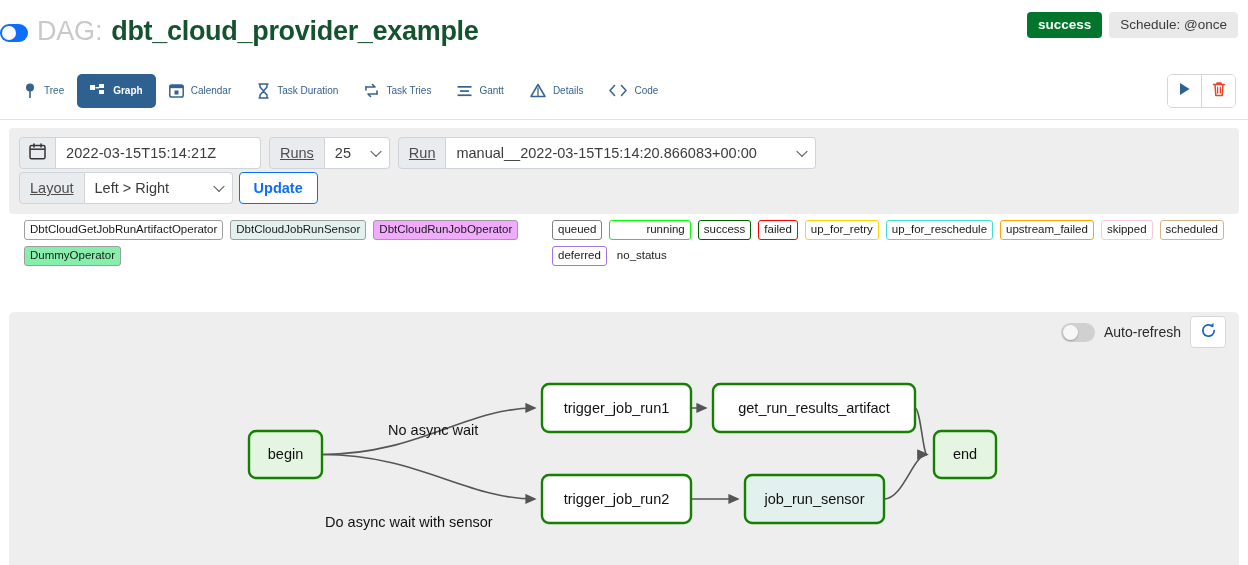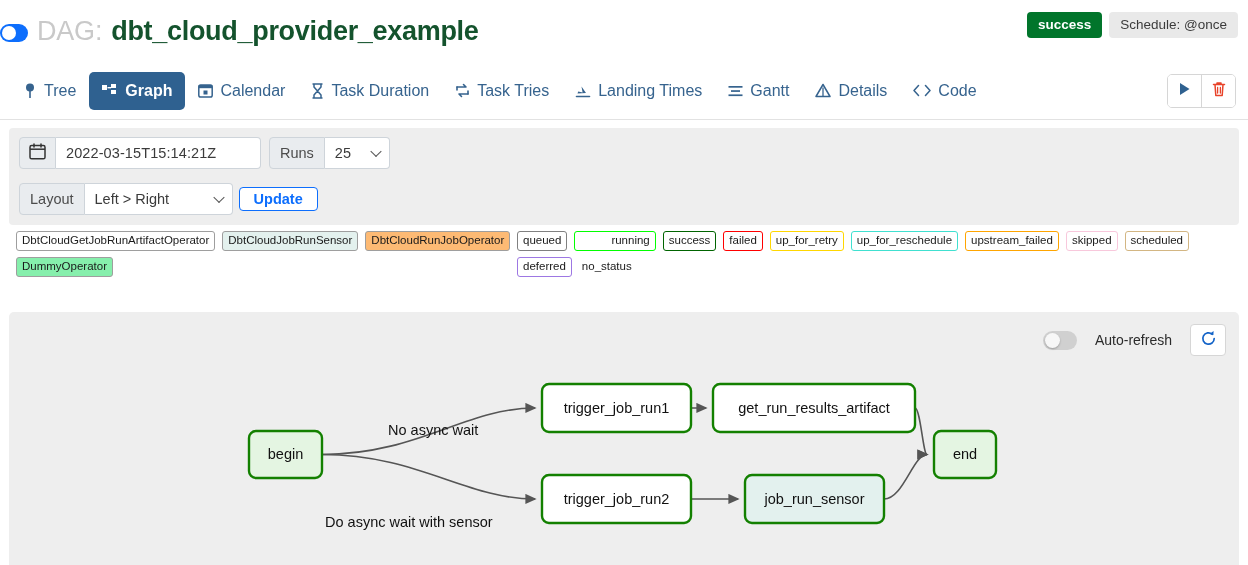--- a/index.html
+++ b/index.html
@@ -90,21 +90,21 @@
     align-items: center;
     height: 58px;
     padding: 0 12px 0 10px;
     box-sizing: border-box;
     border-bottom: 1px solid #e2e2e2;
   }
   .tab {
     display: flex;
     align-items: center;
     gap: 7px;
-    font-size: 16px;
+    font-size: 10px;
     color: #36638e;
     padding: 10px 13px;
     border-radius: 5px;
     white-space: nowrap;
     cursor: pointer;
   }
   .tab.active {
     background: #2f6190;
     color: #ffffff;
     font-weight: 700;
@@ -134,41 +134,41 @@
     background: #eeeeee;
     margin: 8px 9px 0 9px;
     border-radius: 4px;
     padding: 9px 10px 10px 10px;
     position: relative;
   }
   .toolbar-row {
     display: flex;
     align-items: center;
     gap: 0;
-    margin-bottom: 14px;
+    margin-bottom: 3px;
   }
   .toolbar-row:last-child { margin-bottom: 0; }
   .grp { display: flex; align-items: stretch; }
   .ctl {
     height: 32px;
     box-sizing: border-box;
     font-size: 14.5px;
     font-family: "Liberation Sans", sans-serif;
     display: flex;
     align-items: center;
     border: 1px solid #ced4da;
     background: #ffffff;
     color: #3b3b3b;
     padding: 0 10px;
   }
   .ctl.addon {
     background: #e9ecef;
     color: #4c4c4c;
   }
-  .ctl.first { border-radius: 4px 0 0 4px; }
+  .ctl.first { border-radius: 4px 0 0 4px; text-decoration: underline; }
   .ctl.last  { border-radius: 0 4px 4px 0; }
   .ctl + .ctl { border-left: none; }
   .ctl.icon-btn { padding: 0 9px; }
   .date-field { min-width: 205px; letter-spacing: 0.1px; }
   .select-ctl {
     position: relative;
     padding-right: 26px;
     cursor: pointer;
   }
   .select-ctl::after {
@@ -179,21 +179,21 @@
     width: 7px;
     height: 7px;
     border-right: 1.6px solid #555;
     border-bottom: 1.6px solid #555;
     transform: translateY(-70%) rotate(45deg);
   }
   .runs-select { min-width: 65px; }
   .run-select  { min-width: 370px; }
   .layout-select { min-width: 148px; }
   .update-btn {
-    height: 24px;
+    height: 32px;
     box-sizing: border-box;
     margin-left: 6px;
     border: 1px solid #0d6efd;
     color: #0d6efd;
     background: #ffffff;
     border-radius: 4px;
     font-size: 14.5px;
     font-weight: 700;
     padding: 0 14px;
     display: flex;
@@ -222,22 +222,22 @@
   .legend {
     padding: 7px 8px 6px 8px;
     position: relative;
     height: 48px;
     box-sizing: border-box;
   }
   .legend-col {
     position: absolute;
     top: 6px;
   }
-  .legend-ops { left: 16px; width: 520px; }
-  .legend-stat { left: 517px; right: 4px; }
+  .legend-ops { left: 24px; width: 520px; }
+  .legend-stat { left: 552px; right: 4px; }
   .chip-row {
     display: flex;
     flex-wrap: wrap;
     gap: 6px 7px;
   }
   .chip {
     font-size: 11.5px;
     line-height: 1.15;
     padding: 2px 5px 3px;
     border: 1px solid #9e9e9e;
@@ -260,24 +260,24 @@
     right: 9px;
     top: 312px;
     bottom: 0;
     background: #eeeeee;
     border-radius: 5px 5px 0 0;
     overflow: hidden;
   }
   .graph-topbar {
     position: absolute;
     right: 13px;
-    top: 12px;
-    display: flex;
-    align-items: center;
-    gap: 18px;
+    top: 4px;
+    display: flex;
+    align-items: center;
+    gap: 9px;
     z-index: 5;
   }
   .switch {
     width: 34px;
     height: 19px;
     border-radius: 10px;
     background: #d0d0d0;
     position: relative;
     cursor: pointer;
   }
@@ -396,29 +396,20 @@
   <div class="tab">
     <span class="ic">
       <svg width="15" height="15" viewBox="0 0 15 15">
           <path d="M2 4h9l-2.5-2.5M13 11H4l2.5 2.5" fill="none" stroke="#36638e" stroke-width="1.6" stroke-linecap="round" stroke-linejoin="round"></path>
           <path d="M2 4v3M13 11V8" fill="none" stroke="#36638e" stroke-width="1.6" stroke-linecap="round"></path>
         </svg>
     </span>
     <span>Task Tries</span>
   </div>
 
-  <div class="tab">
-    <span class="ic">
-      <svg width="16" height="14" viewBox="0 0 16 14">
-          <path d="M1.5 12.5h13" stroke="#36638e" stroke-width="1.6" stroke-linecap="round"></path>
-          <path d="M2.5 9.5 L11 9 L6.5 2.5 L7.6 8.6 L3.2 7.4 Z" fill="#36638e"></path>
-        </svg>
-    </span>
-    <span>Landing Times</span>
-  </div>
 
   <div class="tab">
     <span class="ic">
       <svg width="15" height="14" viewBox="0 0 15 14">
           <rect x="0.5" y="2" width="14" height="1.7" fill="#36638e"></rect>
           <rect x="3" y="6.2" width="9" height="1.7" fill="#36638e"></rect>
           <rect x="0.5" y="10.4" width="14" height="1.7" fill="#36638e"></rect>
         </svg>
     </span>
     <span>Gantt</span>
@@ -476,38 +467,42 @@
         </span>
       </div>
       <div class="ctl last date-field">2022-03-15T15:14:21Z</div>
     </div>
 
     <div class="grp" style="margin-left:8px">
       <div class="ctl addon first">Runs</div>
       <div class="ctl last select-ctl runs-select">25</div>
     </div>
 
+    <div class="grp" style="margin-left:8px">
+      <div class="ctl addon first">Run</div>
+      <div class="ctl last select-ctl run-select">manual__2022-03-15T15:14:20.866083+00:00</div>
+    </div>
 
   </div>
 
   <div class="toolbar-row">
     <div class="grp">
       <div class="ctl addon first">Layout</div>
       <div class="ctl last select-ctl layout-select">Left &gt; Right</div>
     </div>
     <div class="update-btn">Update</div>
   </div>
 </div>
 
 <div class="legend">
   <div class="legend-col legend-ops">
     <div class="chip-row" id="op-chips">
         <div class="chip" style="background: rgb(255, 255, 255); border-color: rgb(158, 158, 158);">DbtCloudGetJobRunArtifactOperator</div>
         <div class="chip" style="background: rgb(227, 241, 238); border-color: rgb(158, 158, 158);">DbtCloudJobRunSensor</div>
-        <div class="chip" style="background: #fdba74; border-color: rgb(158, 158, 158);">DbtCloudRunJobOperator</div>
+        <div class="chip" style="background: #f0abfc; border-color: rgb(158, 158, 158);">DbtCloudRunJobOperator</div>
         <div class="chip" style="background: #86efac; border-color: rgb(158, 158, 158);">DummyOperator</div>
       </div>
   </div>
   <div class="legend-col legend-stat">
     <div class="chip-row" id="status-chips">
         <div class="chip" style="border-color: rgb(128, 128, 128); border-width: 1.6px;">queued</div>
         <div class="chip" style="border-color: rgb(1, 255, 0); border-width: 1.6px; padding-left: 36px;">running</div>
         <div class="chip" style="border-color: rgb(0, 100, 0); border-width: 1.6px;">success</div>
         <div class="chip" style="border-color: rgb(255, 0, 0); border-width: 1.6px;">failed</div>
         <div class="chip" style="border-color: rgb(255, 215, 0); border-width: 1.6px;">up_for_retry</div>

